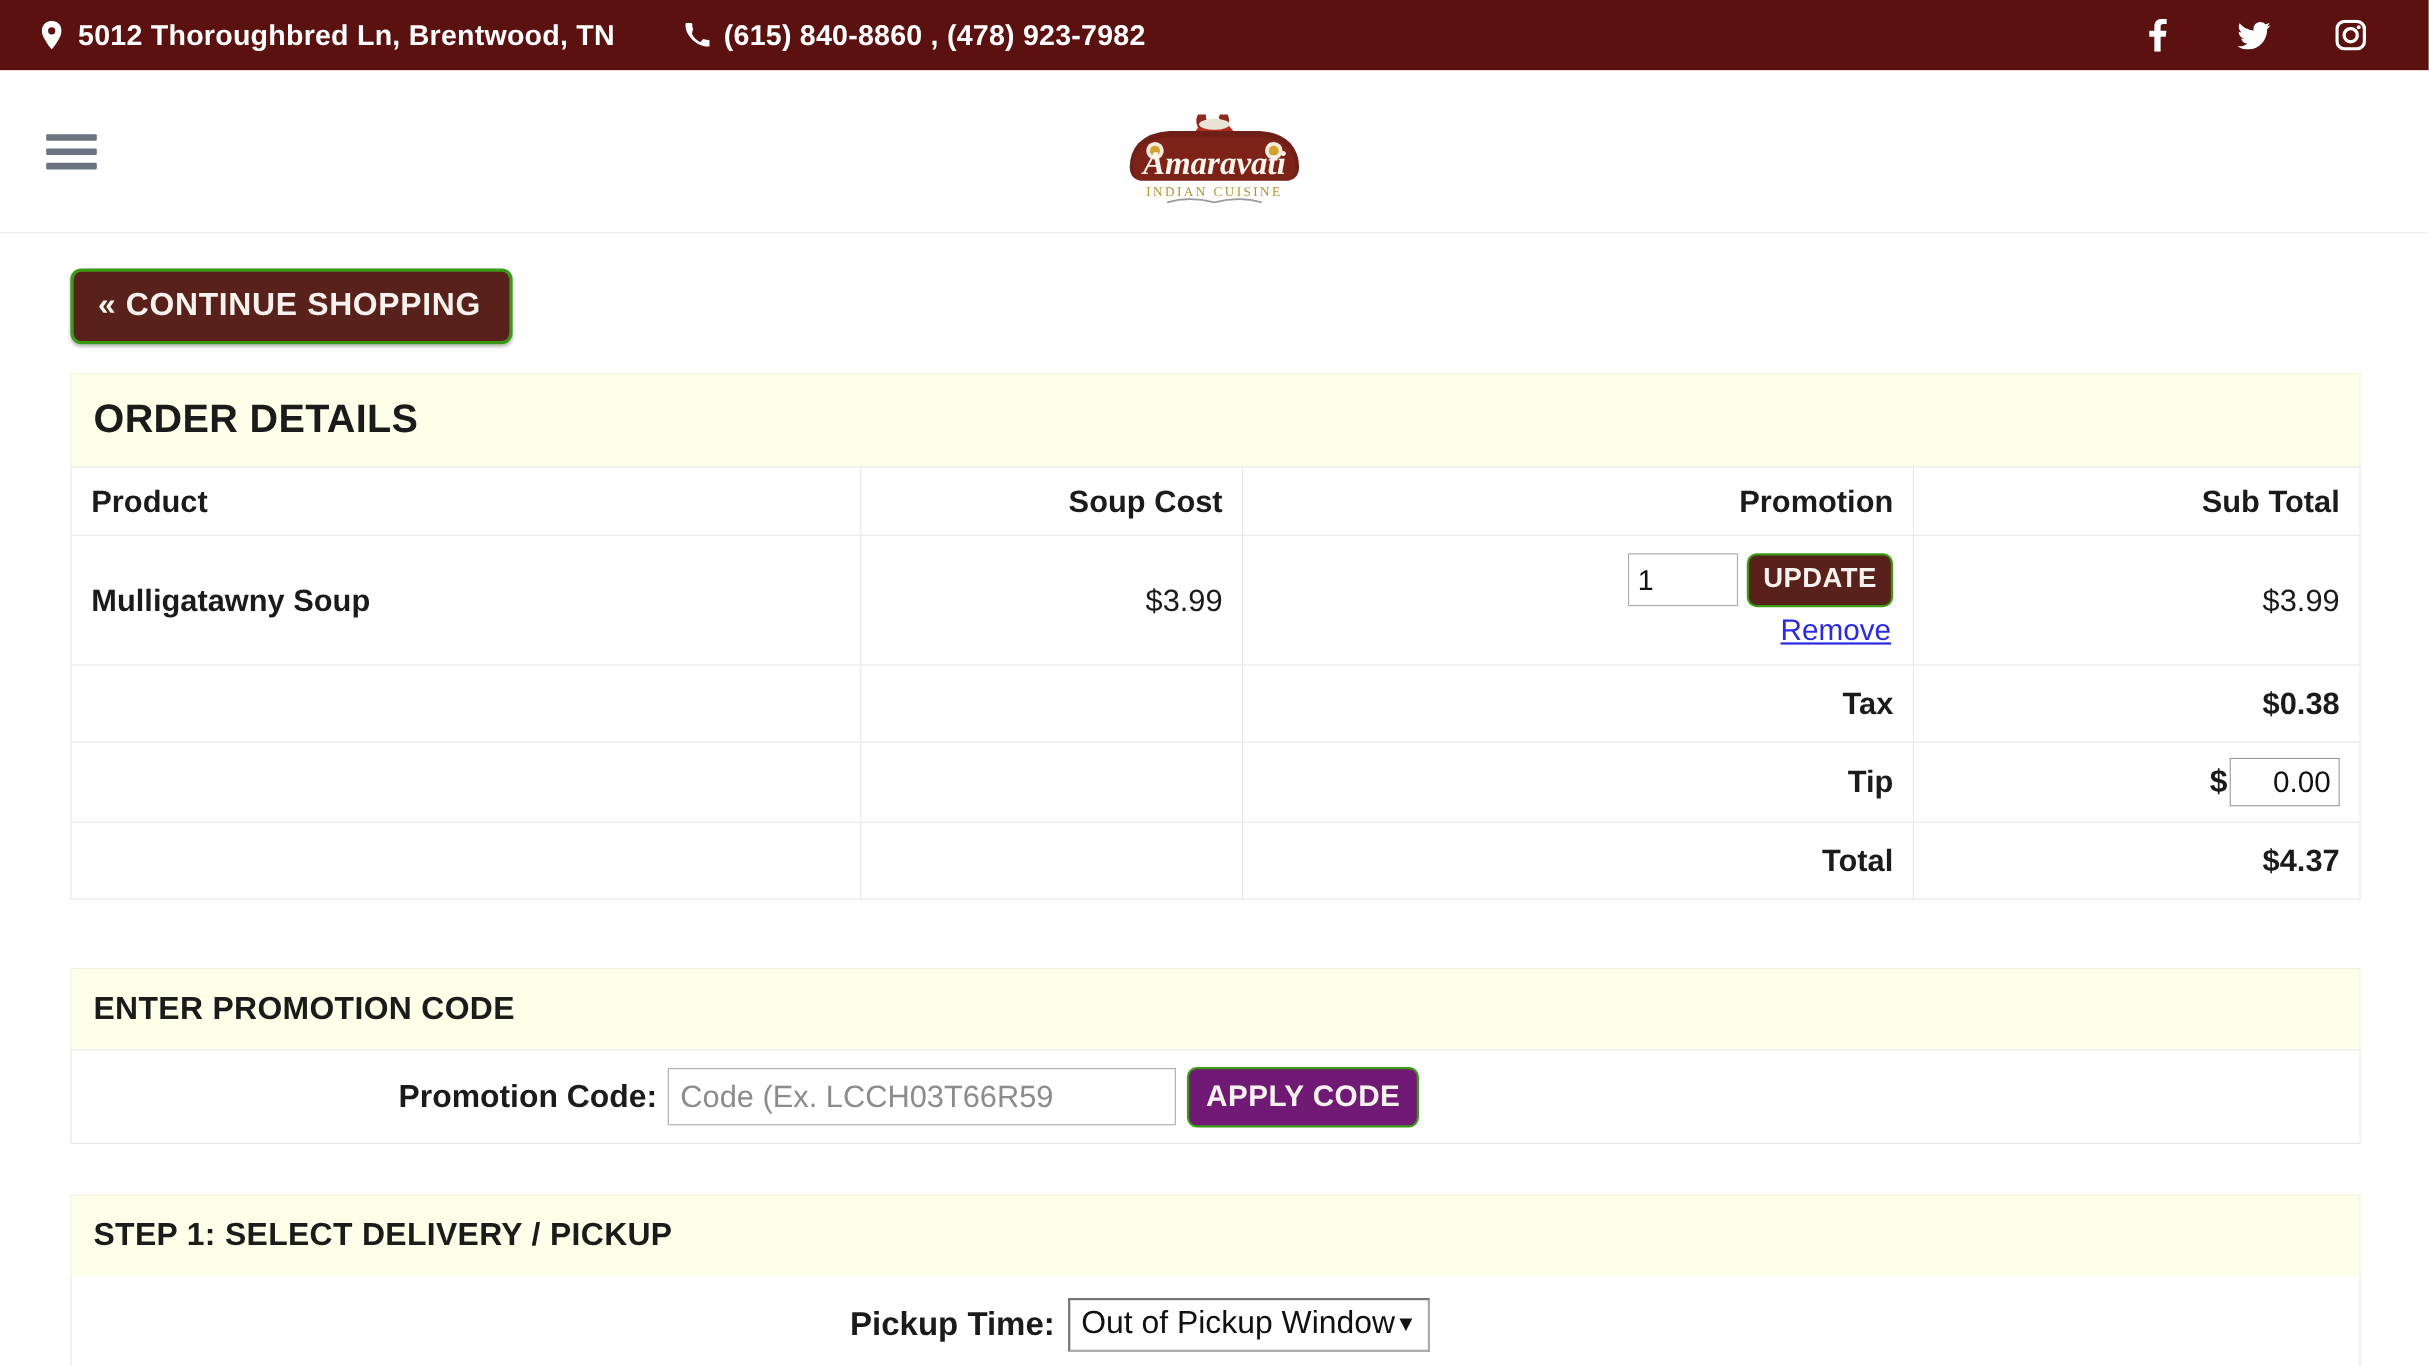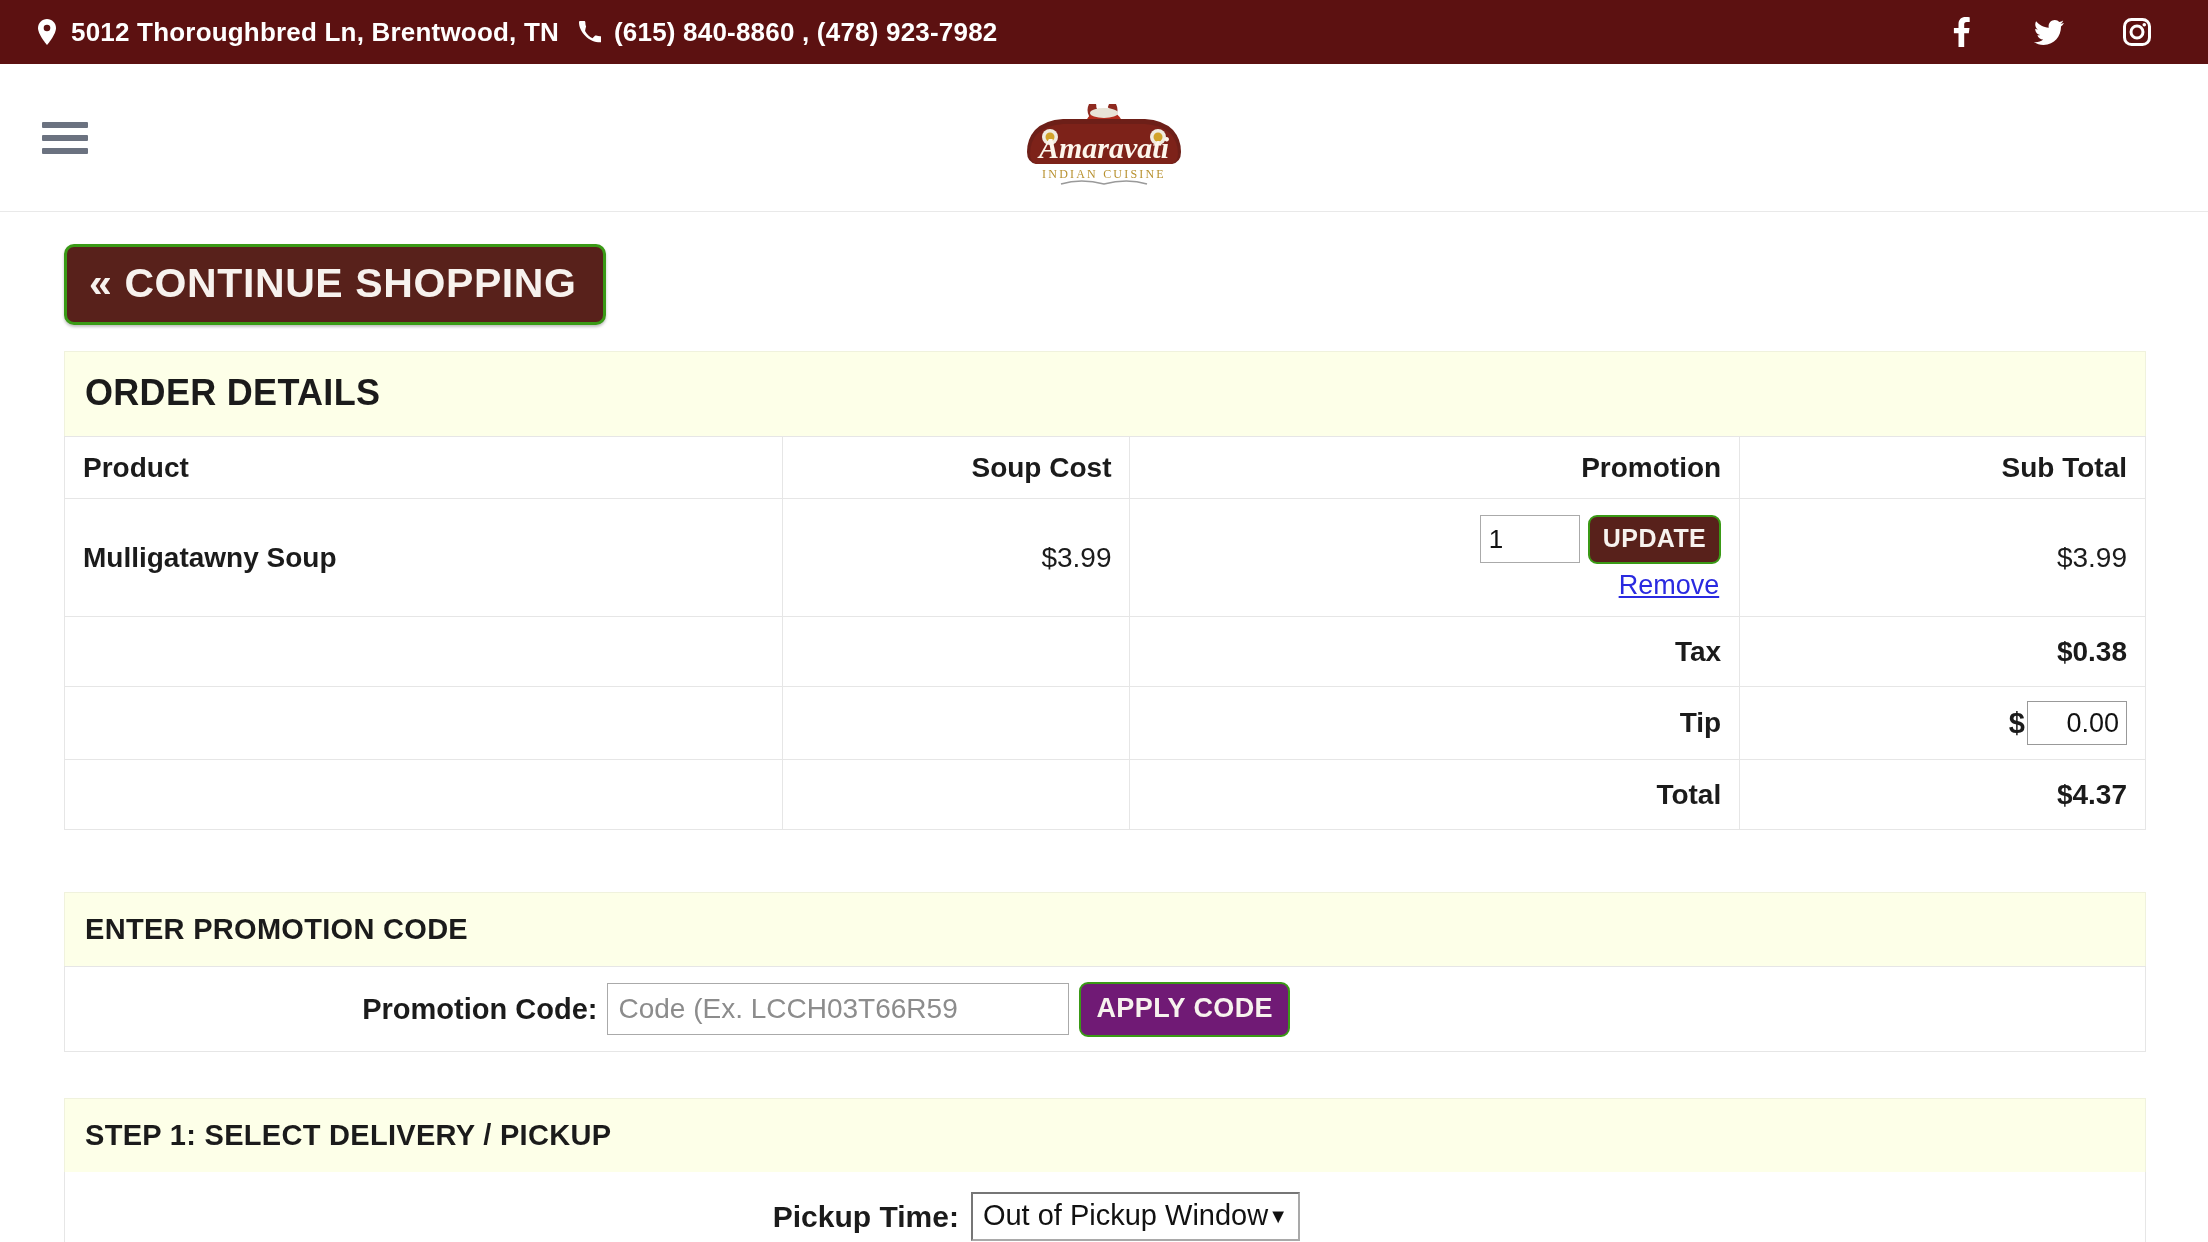--- a/index.html
+++ b/index.html
@@ -17,21 +17,21 @@
     height: 64px;
     background: #5c1111;
     display: flex;
     align-items: center;
     padding: 0 44px 0 36px;
     color: #ffffff;
   }
   .topbar-left {
     display: flex;
     align-items: center;
-    gap: 20px;
+    gap: 64px;
     flex: 1 1 auto;
   }
   .contact-item {
     display: flex;
     align-items: center;
     gap: 13px;
     font-size: 26px;
     font-weight: bold;
     letter-spacing: 0.2px;
     white-space: nowrap;
@@ -114,21 +114,21 @@
     height: calc(1242px - 64px - 125px);
   }
 
   .continue-btn {
     display: inline-block;
     margin-top: 32px;
     background: #58211b;
     border: 3px solid #3a9a16;
     border-radius: 10px;
     color: #f7f2ee;
-    font-size: 41px;
+    font-size: 29px;
     font-weight: bold;
     letter-spacing: 0.6px;
     padding: 16px 26px 18px 22px;
     cursor: pointer;
     box-shadow: 0 2px 3px rgba(0,0,0,.25);
     line-height: 1;
   }
 
   
   .panel { margin-top: 26px; }

